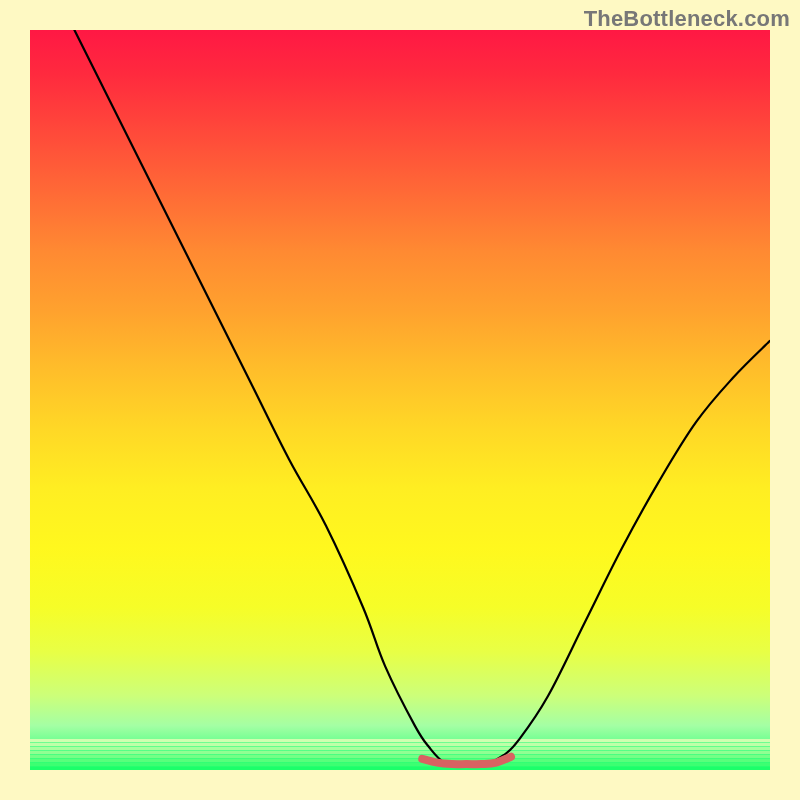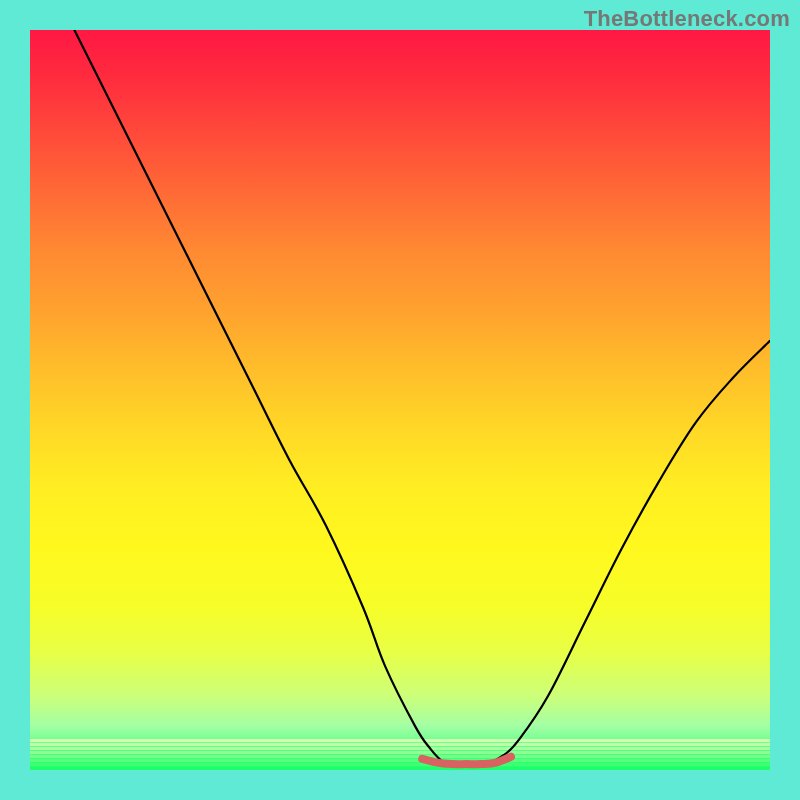--- a/index.html
+++ b/index.html
@@ -8,21 +8,21 @@
     width: 800px;
     height: 800px;
     background: #000;
     overflow: hidden;
     font-family: Arial, Helvetica, sans-serif;
   }
   .frame {
     position: relative;
     width: 800px;
     height: 800px;
-    background: #5eead4;
+    background: #fef9c3;
   }
   .watermark {
     position: absolute;
     top: 6px;
     right: 10px;
     color: #777;
     font-size: 22px;
     font-weight: 600;
     letter-spacing: 0.2px;
     pointer-events: none;

